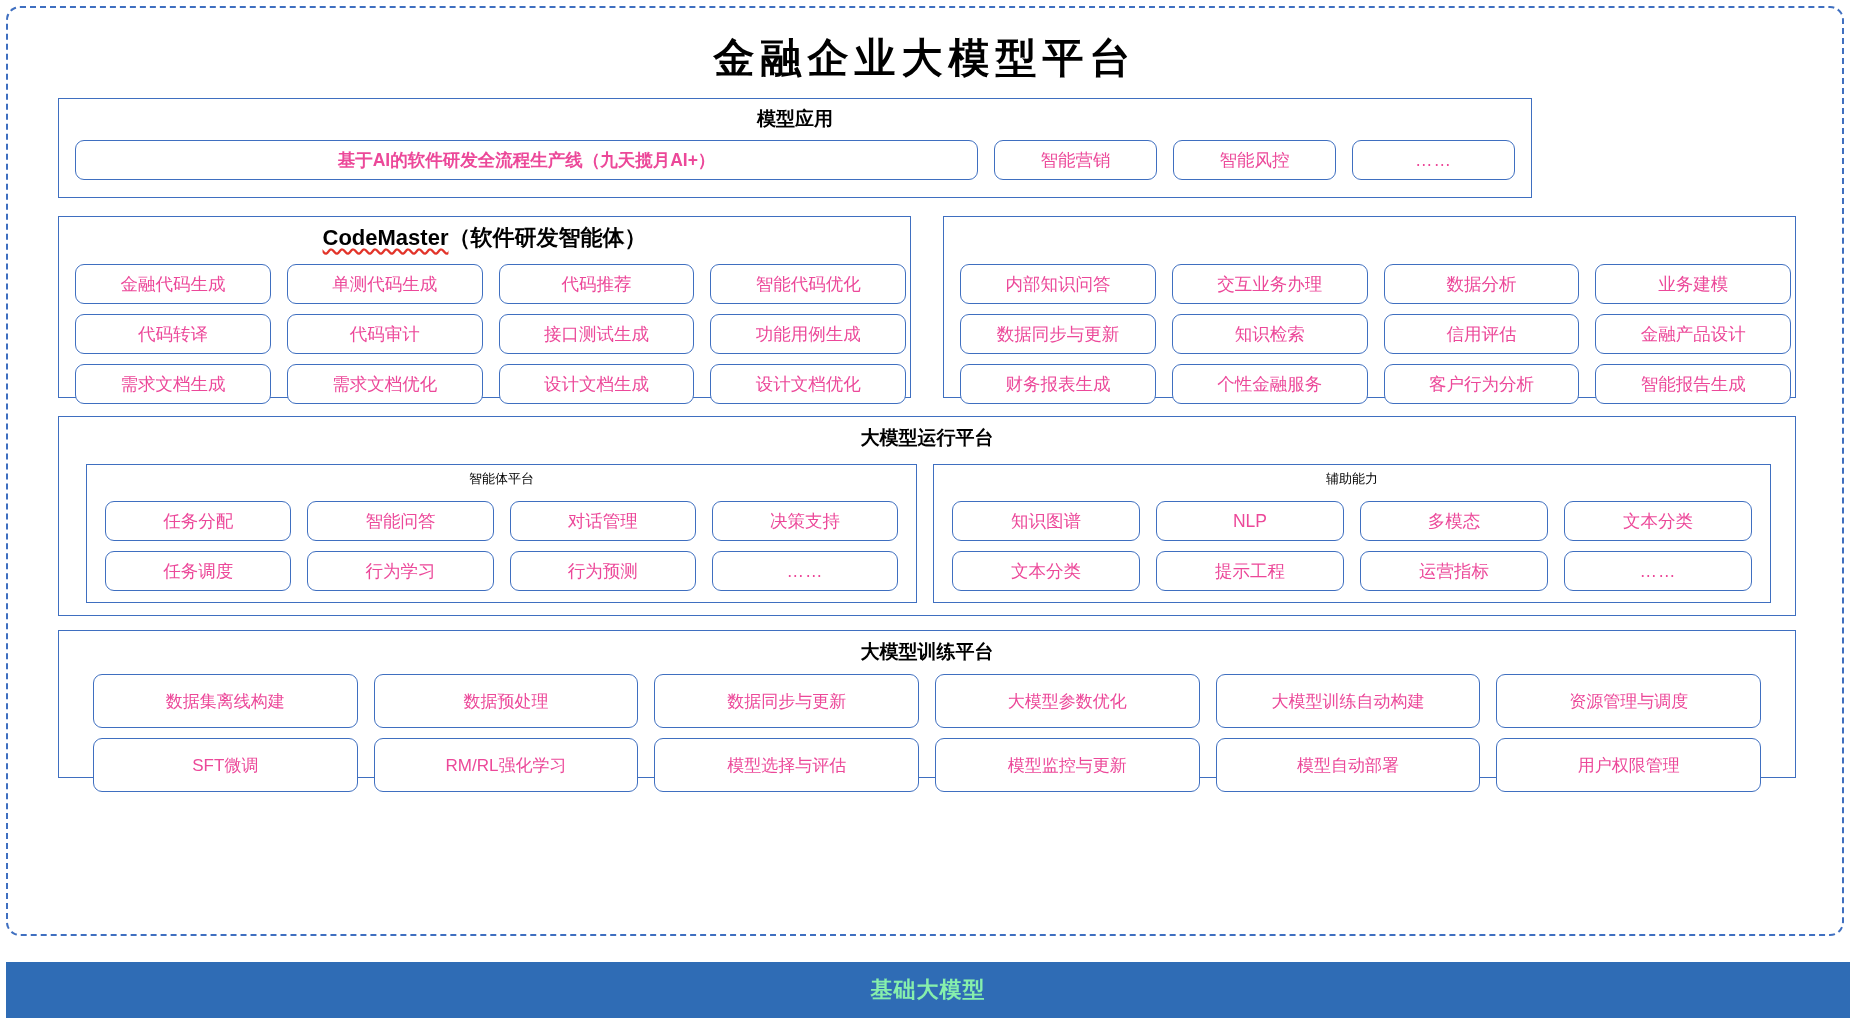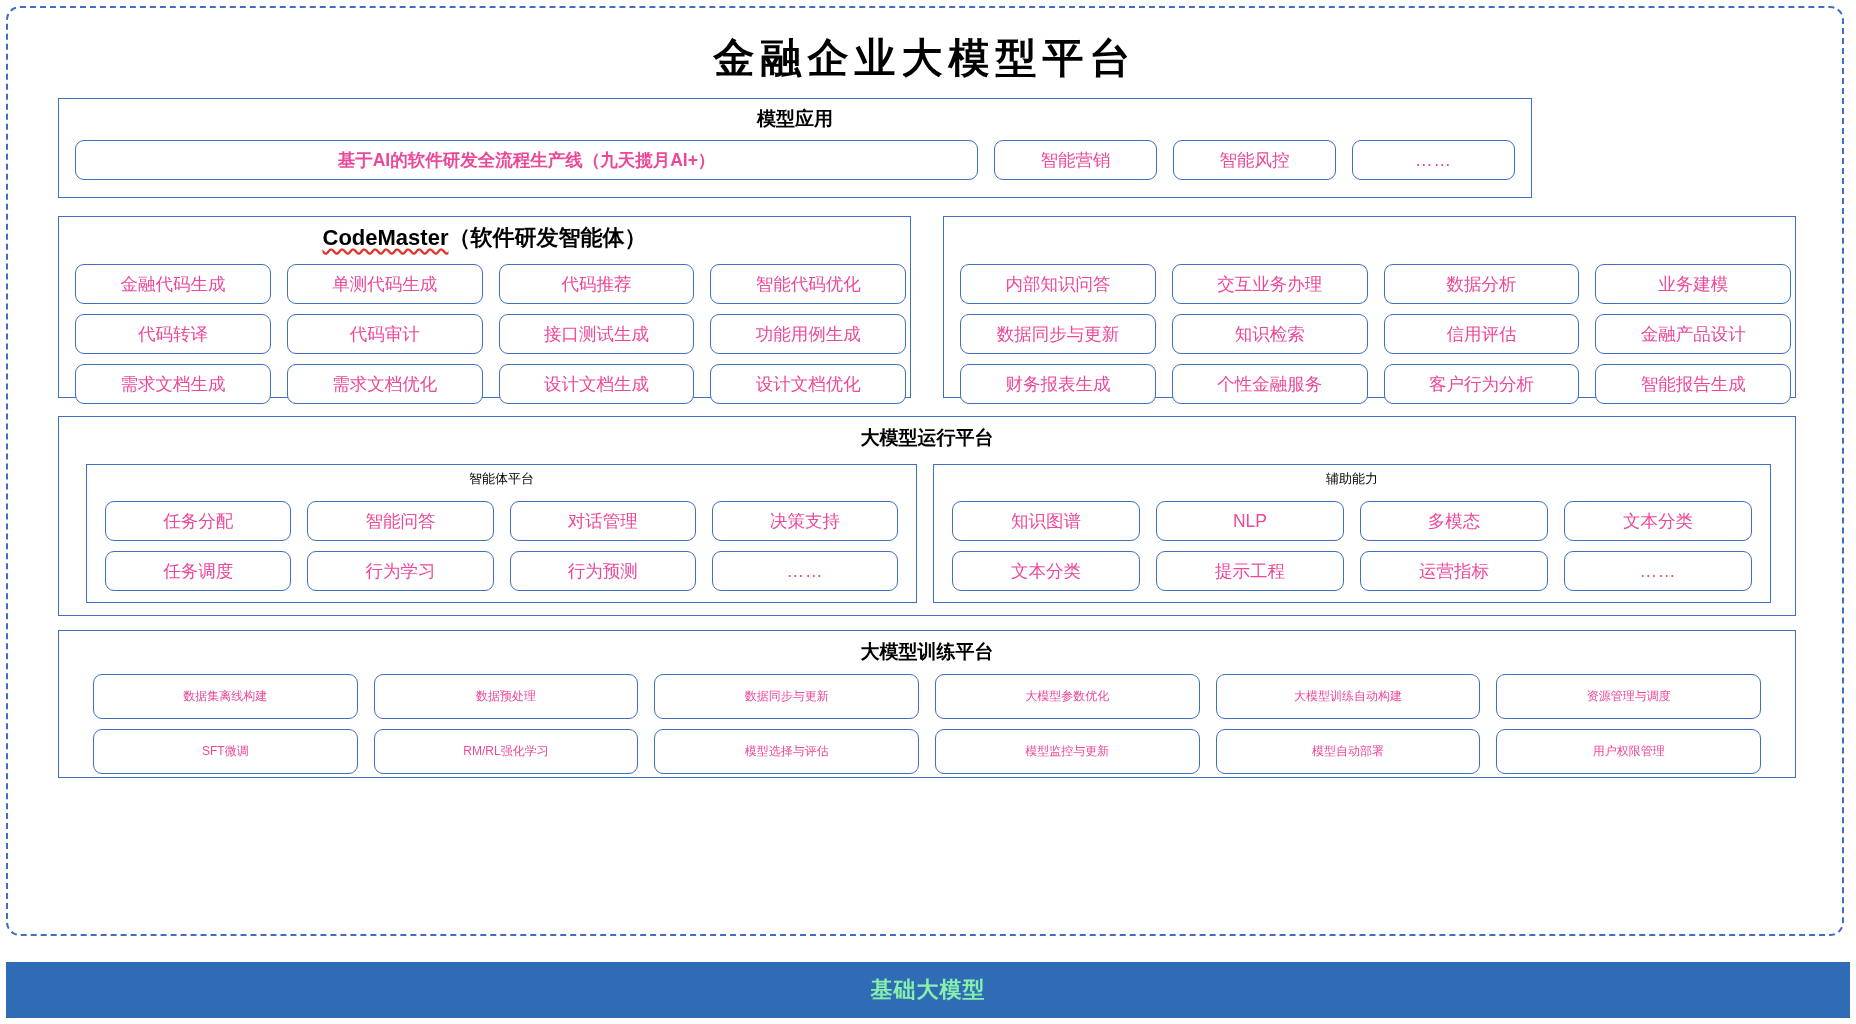--- a/index.html
+++ b/index.html
@@ -130,21 +130,21 @@
   
   #train-panel { left: 50px; top: 622px; width: 1738px; height: 148px; }
   #train-panel > .panel-title { margin-top: 10px; }
   #train-grid {
     position: absolute;
     left: 34px; right: 34px; top: 43px;
     display: flex;
     flex-direction: column;
     gap: 10px;
   }
-  #train-grid .tile { height: 45px; font-size: 12px; }
+  #train-grid .tile { height: 54px; font-size: 17px; }
 
   
   #base-model-bar {
     position: absolute;
     left: 6px;
     top: 962px;
     width: 1844px;
     height: 56px;
     background: #2f6cb5;
     display: flex;

